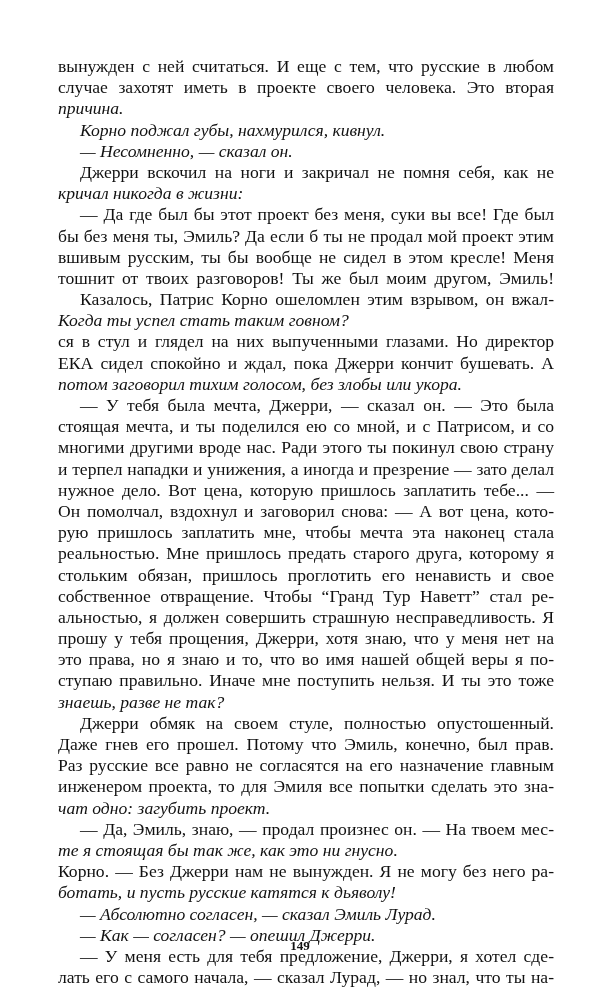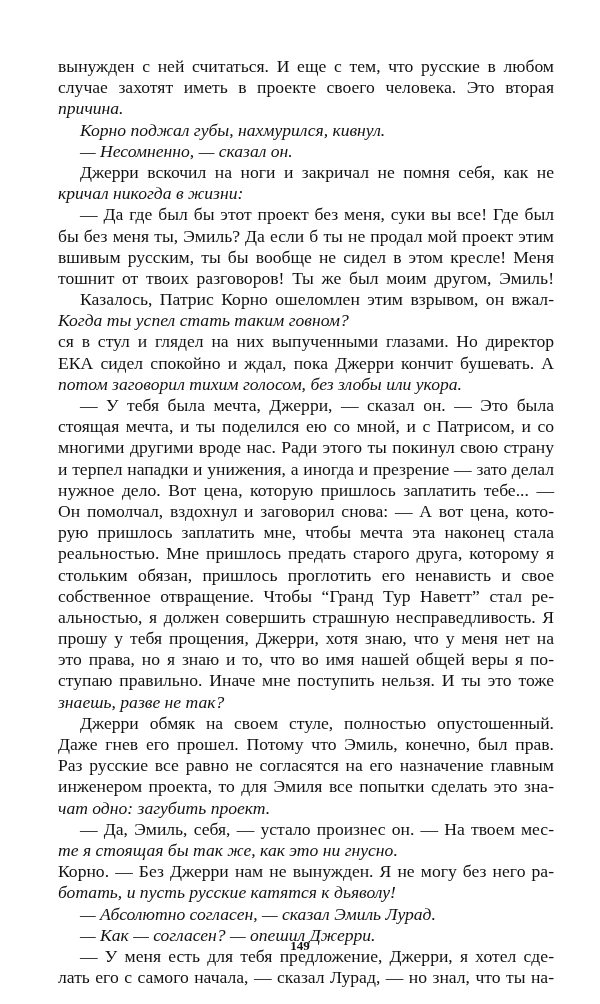--- a/index.html
+++ b/index.html
@@ -83,21 +83,21 @@
   <span class="line">альностью, я должен совершить страшную несправедливость. Я</span>
   <span class="line">прошу у тебя прощения, Джерри, хотя знаю, что у меня нет на</span>
   <span class="line">это права, но я знаю и то, что во имя нашей общей веры я по-</span>
   <span class="line">ступаю правильно. Иначе мне поступить нельзя. И ты это тоже</span>
   <span class="line last">знаешь, разве не так?</span>
   <span class="line indent">Джерри обмяк на своем стуле, полностью опустошенный.</span>
   <span class="line">Даже гнев его прошел. Потому что Эмиль, конечно, был прав.</span>
   <span class="line">Раз русские все равно не согласятся на его назначение главным</span>
   <span class="line">инженером проекта, то для Эмиля все попытки сделать это зна-</span>
   <span class="line last">чат одно: загубить проект.</span>
-  <span class="line indent">— Да, Эмиль, себя, — устало произнес он. — На твоем мес-</span>
+  <span class="line indent">— Да, Эмиль, знаю, — продал произнес он. — На твоем мес-</span>
   <span class="line last">те я стоящая бы так же, как это ни гнусно.</span>
   <span class="line">Корно. — Без Джерри нам не вынужден. Я не могу без него ра-</span>
   <span class="line last">ботать, и пусть русские катятся к дьяволу!</span>
   <span class="line indent last">— Абсолютно согласен, — сказал Эмиль Лурад.</span>
   <span class="line indent last">— Как — согласен? — опешил Джерри.</span>
   <span class="line indent">— У меня есть для тебя предложение, Джерри, я хотел сде-</span>
   <span class="line">лать его с самого начала, — сказал Лурад, — но знал, что ты на-</span>
 </div>
 
 <div class="page-number">149</div>

